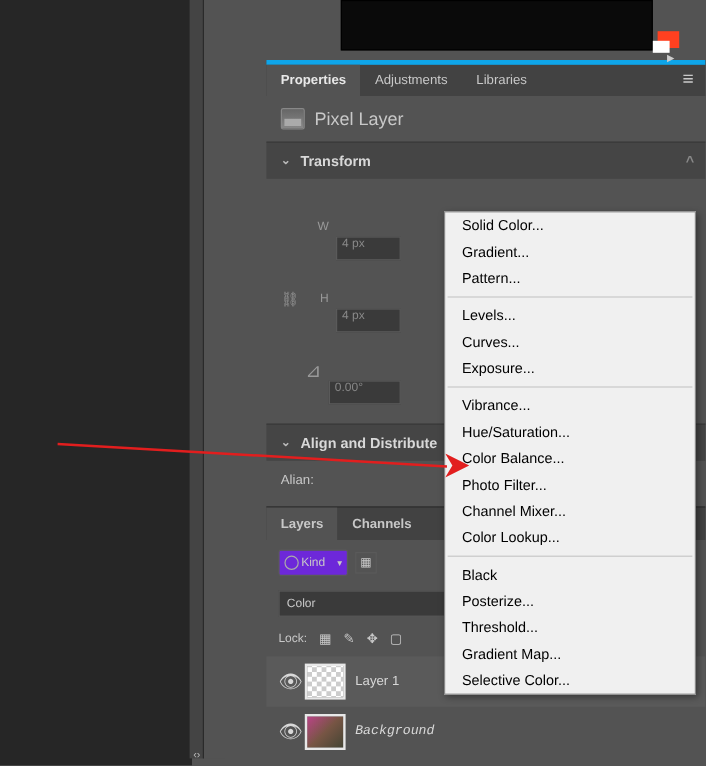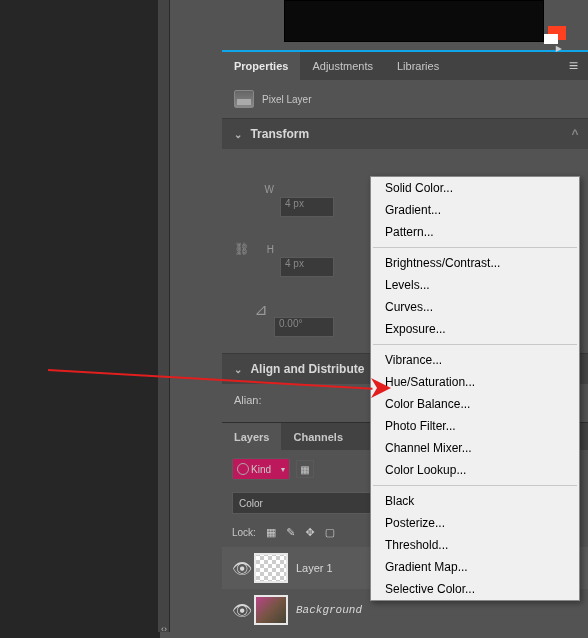--- a/index.html
+++ b/index.html
@@ -11,26 +11,26 @@
   .left-collapse { position: absolute; left: 158px; bottom: 4px; width: 12px; height: 10px; color: #bbb; font-size: 9px; text-align: center; }
   
   .main-stack { position: absolute; left: 222px; top: 0; right: 0; bottom: 0; background: #535353; }
   
   .preview-area { height: 50px; background: #535353; position: relative; }
   .preview-box { position: absolute; right: 44px; top: 0; width: 260px; height: 42px; background: #0a0a0a; border: 1px solid #000; }
   .preview-swatch-r { position: absolute; right: 22px; top: 26px; width: 18px; height: 14px; background: #ff4020; }
   .preview-swatch-w { position: absolute; right: 30px; top: 34px; width: 14px; height: 10px; background: #fff; }
   .preview-arrow { position: absolute; right: 26px; top: 44px; color: #ccc; font-size: 8px; }
   
-  .tabs-row { height: 30px; background: #424242; border-top: 2px solid #0ea5e9; display: flex; align-items: stretch; }
+  .tabs-row { height: 30px; background: #424242; border-top: 4px solid #0ea5e9; display: flex; align-items: stretch; }
   .tab { padding: 0 12px; font-size: 11px; color: #c8c8c8; display: flex; align-items: center; cursor: pointer; }
   .tab.active { background: #535353; color: #e8e8e8; font-weight: bold; }
   .tab-menu { margin-left: auto; padding: 0 10px; color: #c8c8c8; display: flex; align-items: center; }
   
-  .section { padding: 10px 12px; font-size: 10px; color: #c8c8c8; }
+  .section { padding: 10px 12px; font-size: 15px; color: #c8c8c8; }
   .section-row { display: flex; align-items: center; gap: 8px; }
   .layer-icon { width: 20px; height: 18px; border: 1px solid #888; border-radius: 2px; background: linear-gradient(#666,#888); position: relative; }
   .layer-icon::after { content: ""; position: absolute; bottom: 2px; left: 2px; right: 2px; height: 6px; background: #aaa; }
   
   .sub-header { padding: 8px 12px; font-size: 12px; color: #d8d8d8; font-weight: bold; display: flex; align-items: center; gap: 8px; background: #454545; border-top: 1px solid #3a3a3a; }
   .chev { font-size: 10px; color: #bbb; }
   .sub-side { position: absolute; right: 6px; width: 14px; text-align: center; color: #888; }
   
   .transform-body { padding: 8px 12px 12px 12px; }
   .field-row { display: flex; align-items: center; gap: 6px; margin: 4px 0; }
@@ -39,21 +39,21 @@
   .link-ico { width: 14px; color: #999; font-size: 12px; text-align: center; margin-right: 6px; }
   .angle-ico { width: 14px; text-align: center; color: #999; }
   
   .align-body { padding: 10px 12px 16px 12px; font-size: 11px; color: #c8c8c8; }
   
   .layers-tabs { height: 28px; background: #424242; display: flex; border-top: 1px solid #2e2e2e; }
   .ltab { padding: 0 12px; font-size: 11px; color: #c8c8c8; display: flex; align-items: center; font-weight: bold; }
   .ltab.active { background: #535353; font-weight: bold; }
   
   .layers-toolbar { padding: 8px 10px; display: flex; gap: 6px; align-items: center; }
-  .kind-sel { height: 22px; background: #be185d; border: 1px solid #5a5a5a; color: #c8c8c8; font-size: 10px; padding: 0 18px 0 18px; border-radius: 2px; display: flex; align-items: center; position: relative; }
+  .kind-sel { height: 22px; background: #6d28d9; border: 1px solid #5a5a5a; color: #c8c8c8; font-size: 10px; padding: 0 18px 0 18px; border-radius: 2px; display: flex; align-items: center; position: relative; }
   .kind-sel::before { content: ""; position: absolute; left: 4px; width: 10px; height: 10px; border: 1px solid #aaa; border-radius: 50%; }
   .kind-sel::after { content: "▾"; position: absolute; right: 4px; font-size: 8px; }
   .type-ico { width: 18px; height: 18px; border: 1px solid #5a5a5a; display: flex; align-items: center; justify-content: center; color: #c8c8c8; font-size: 10px; }
   
   .color-sel { margin: 4px 10px 8px 10px; height: 22px; background: #3a3a3a; border: 1px solid #5a5a5a; color: #c8c8c8; font-size: 10px; padding: 0 6px; display: flex; align-items: center; }
   
   .lock-row { padding: 4px 10px 8px 10px; display: flex; align-items: center; gap: 10px; font-size: 10px; color: #c8c8c8; }
   .lock-ico { color: #c8c8c8; font-size: 11px; }
   
   .layer-row { display: flex; align-items: center; gap: 8px; padding: 6px 10px; }
@@ -175,21 +175,20 @@
       </div>
     </div>
 
 </div>
 
 <div class="ctx-menu" id="ctx">
     <div class="ctx-item">Solid Color...</div>
     <div class="ctx-item">Gradient...</div>
     <div class="ctx-item">Pattern...</div>
     <div class="ctx-sep"></div>
-    <div class="ctx-item">Brightness/Contrast...</div>
     <div class="ctx-item">Levels...</div>
     <div class="ctx-item">Curves...</div>
     <div class="ctx-item">Exposure...</div>
     <div class="ctx-sep"></div>
     <div class="ctx-item">Vibrance...</div>
     <div class="ctx-item">Hue/Saturation...</div>
     <div class="ctx-item">Color Balance...</div>
     <div class="ctx-item">Photo Filter...</div>
     <div class="ctx-item">Channel Mixer...</div>
     <div class="ctx-item">Color Lookup...</div>

